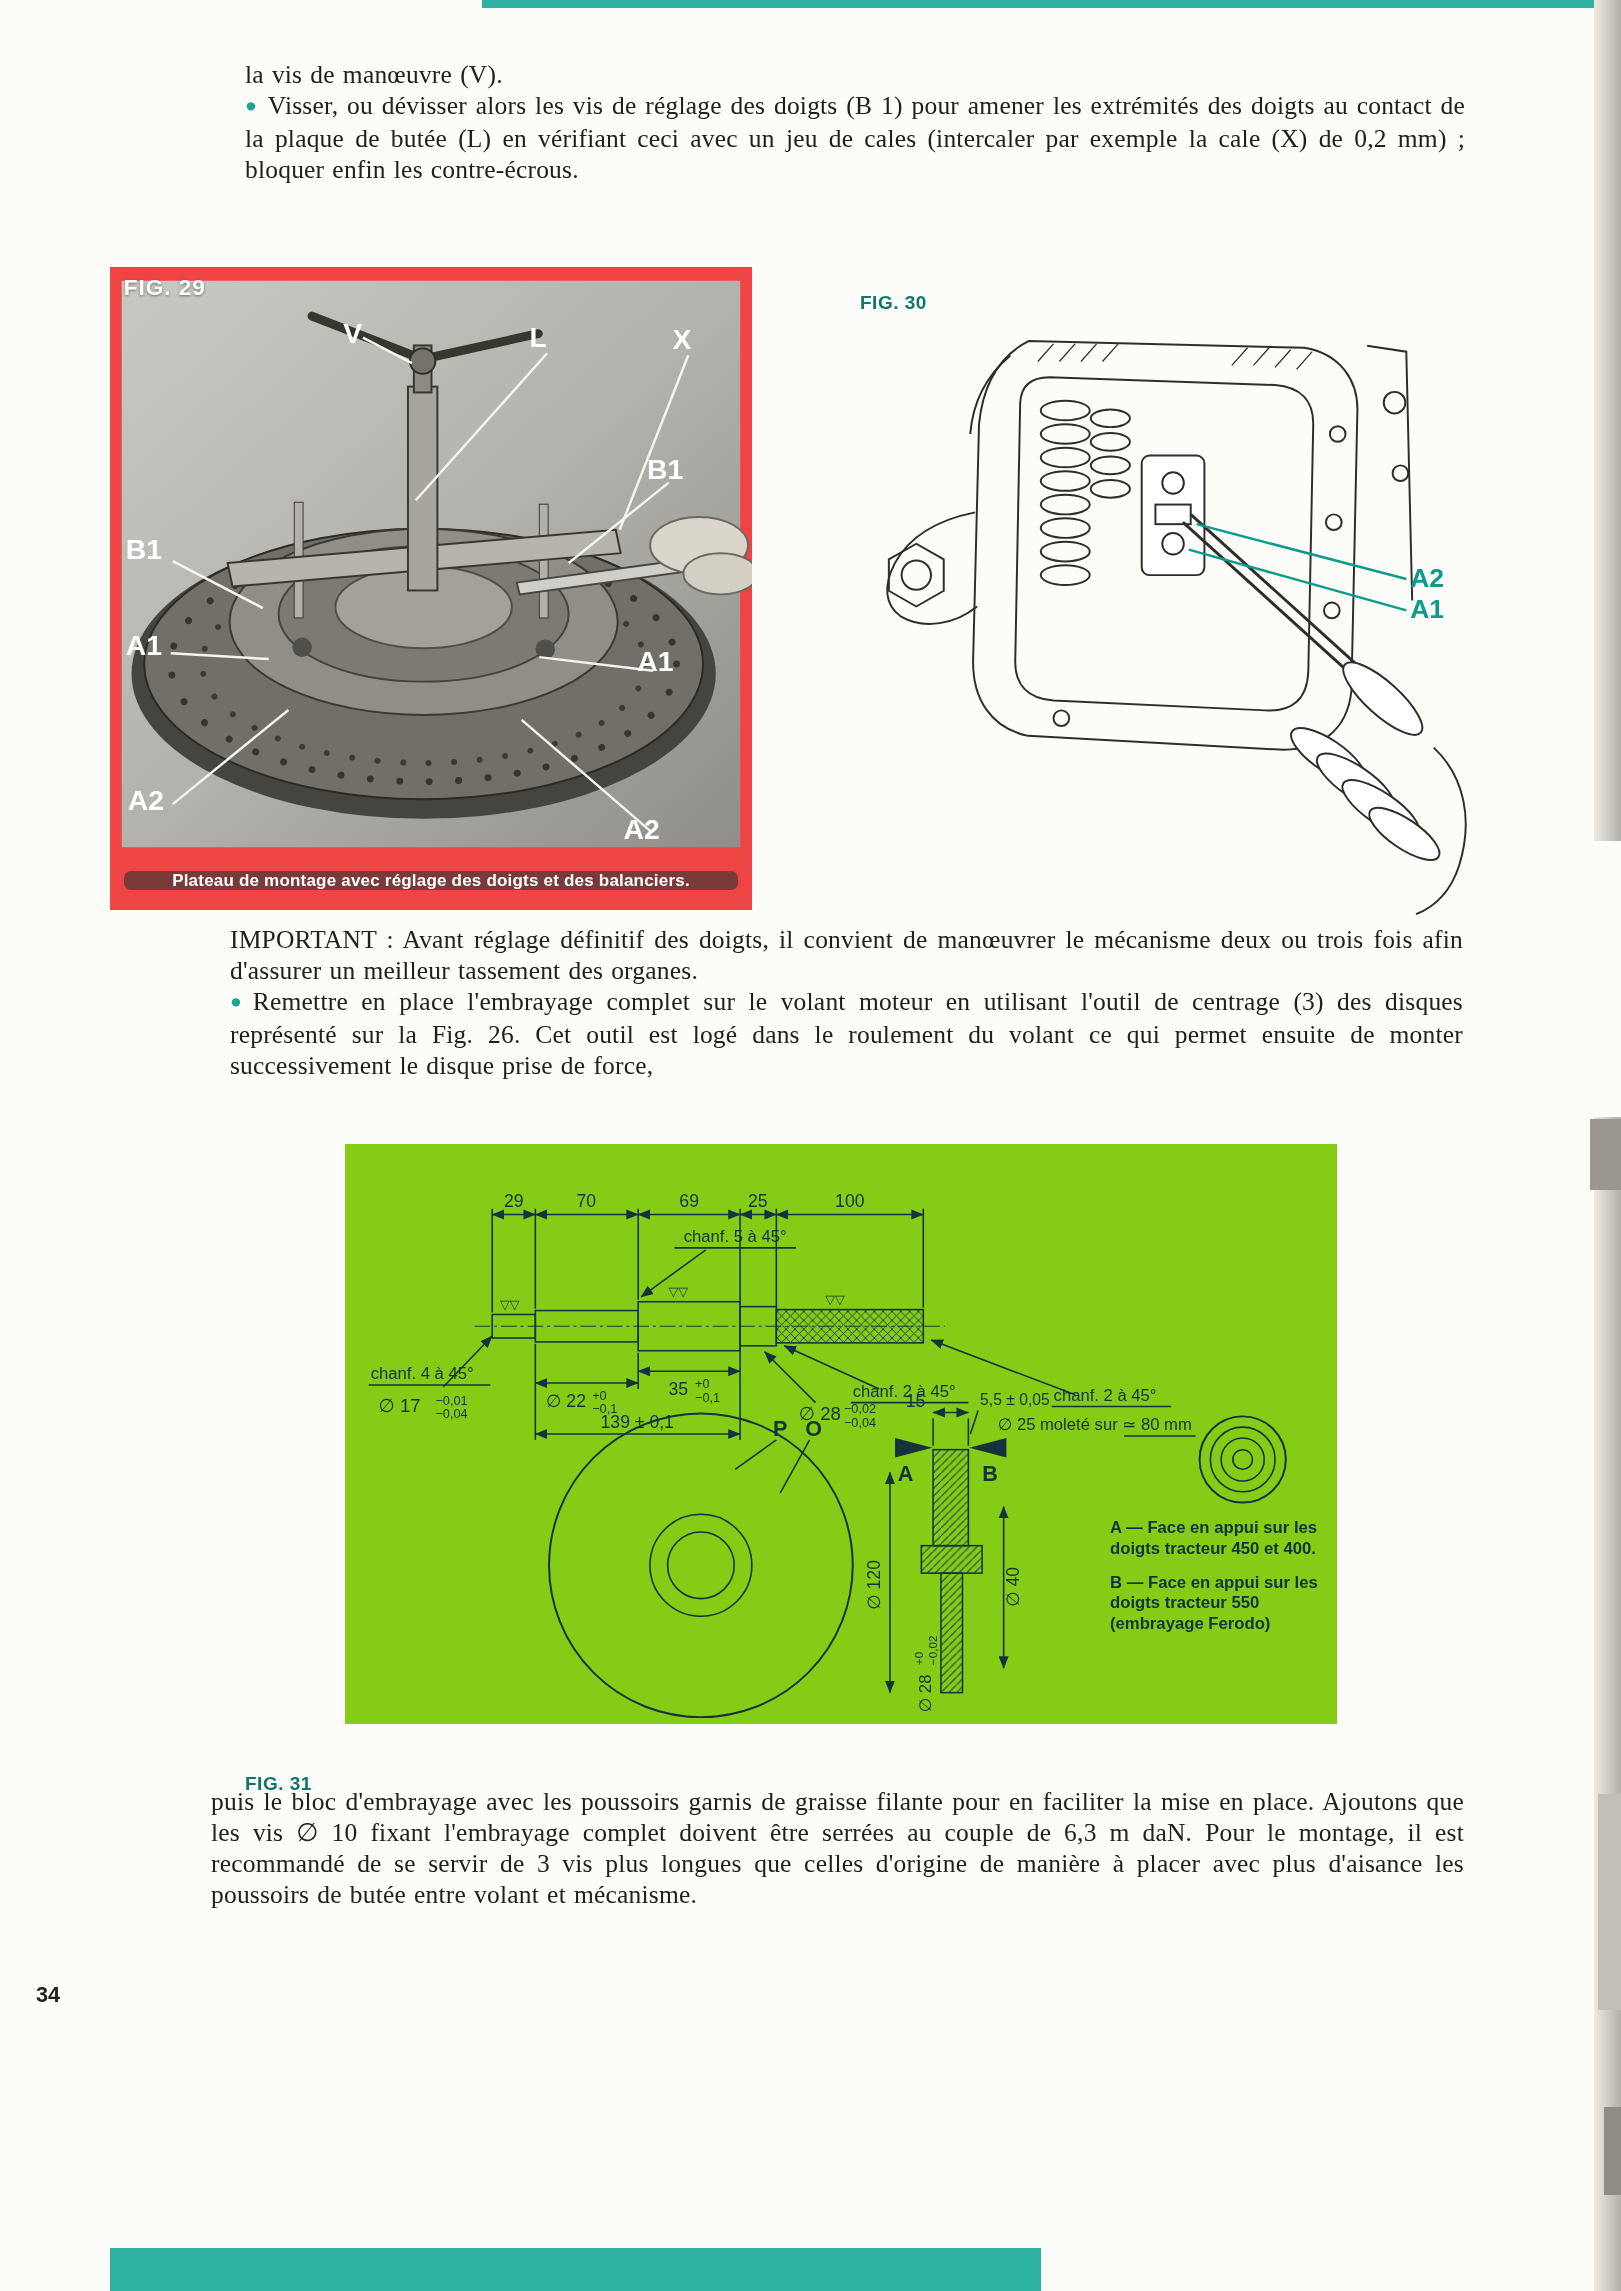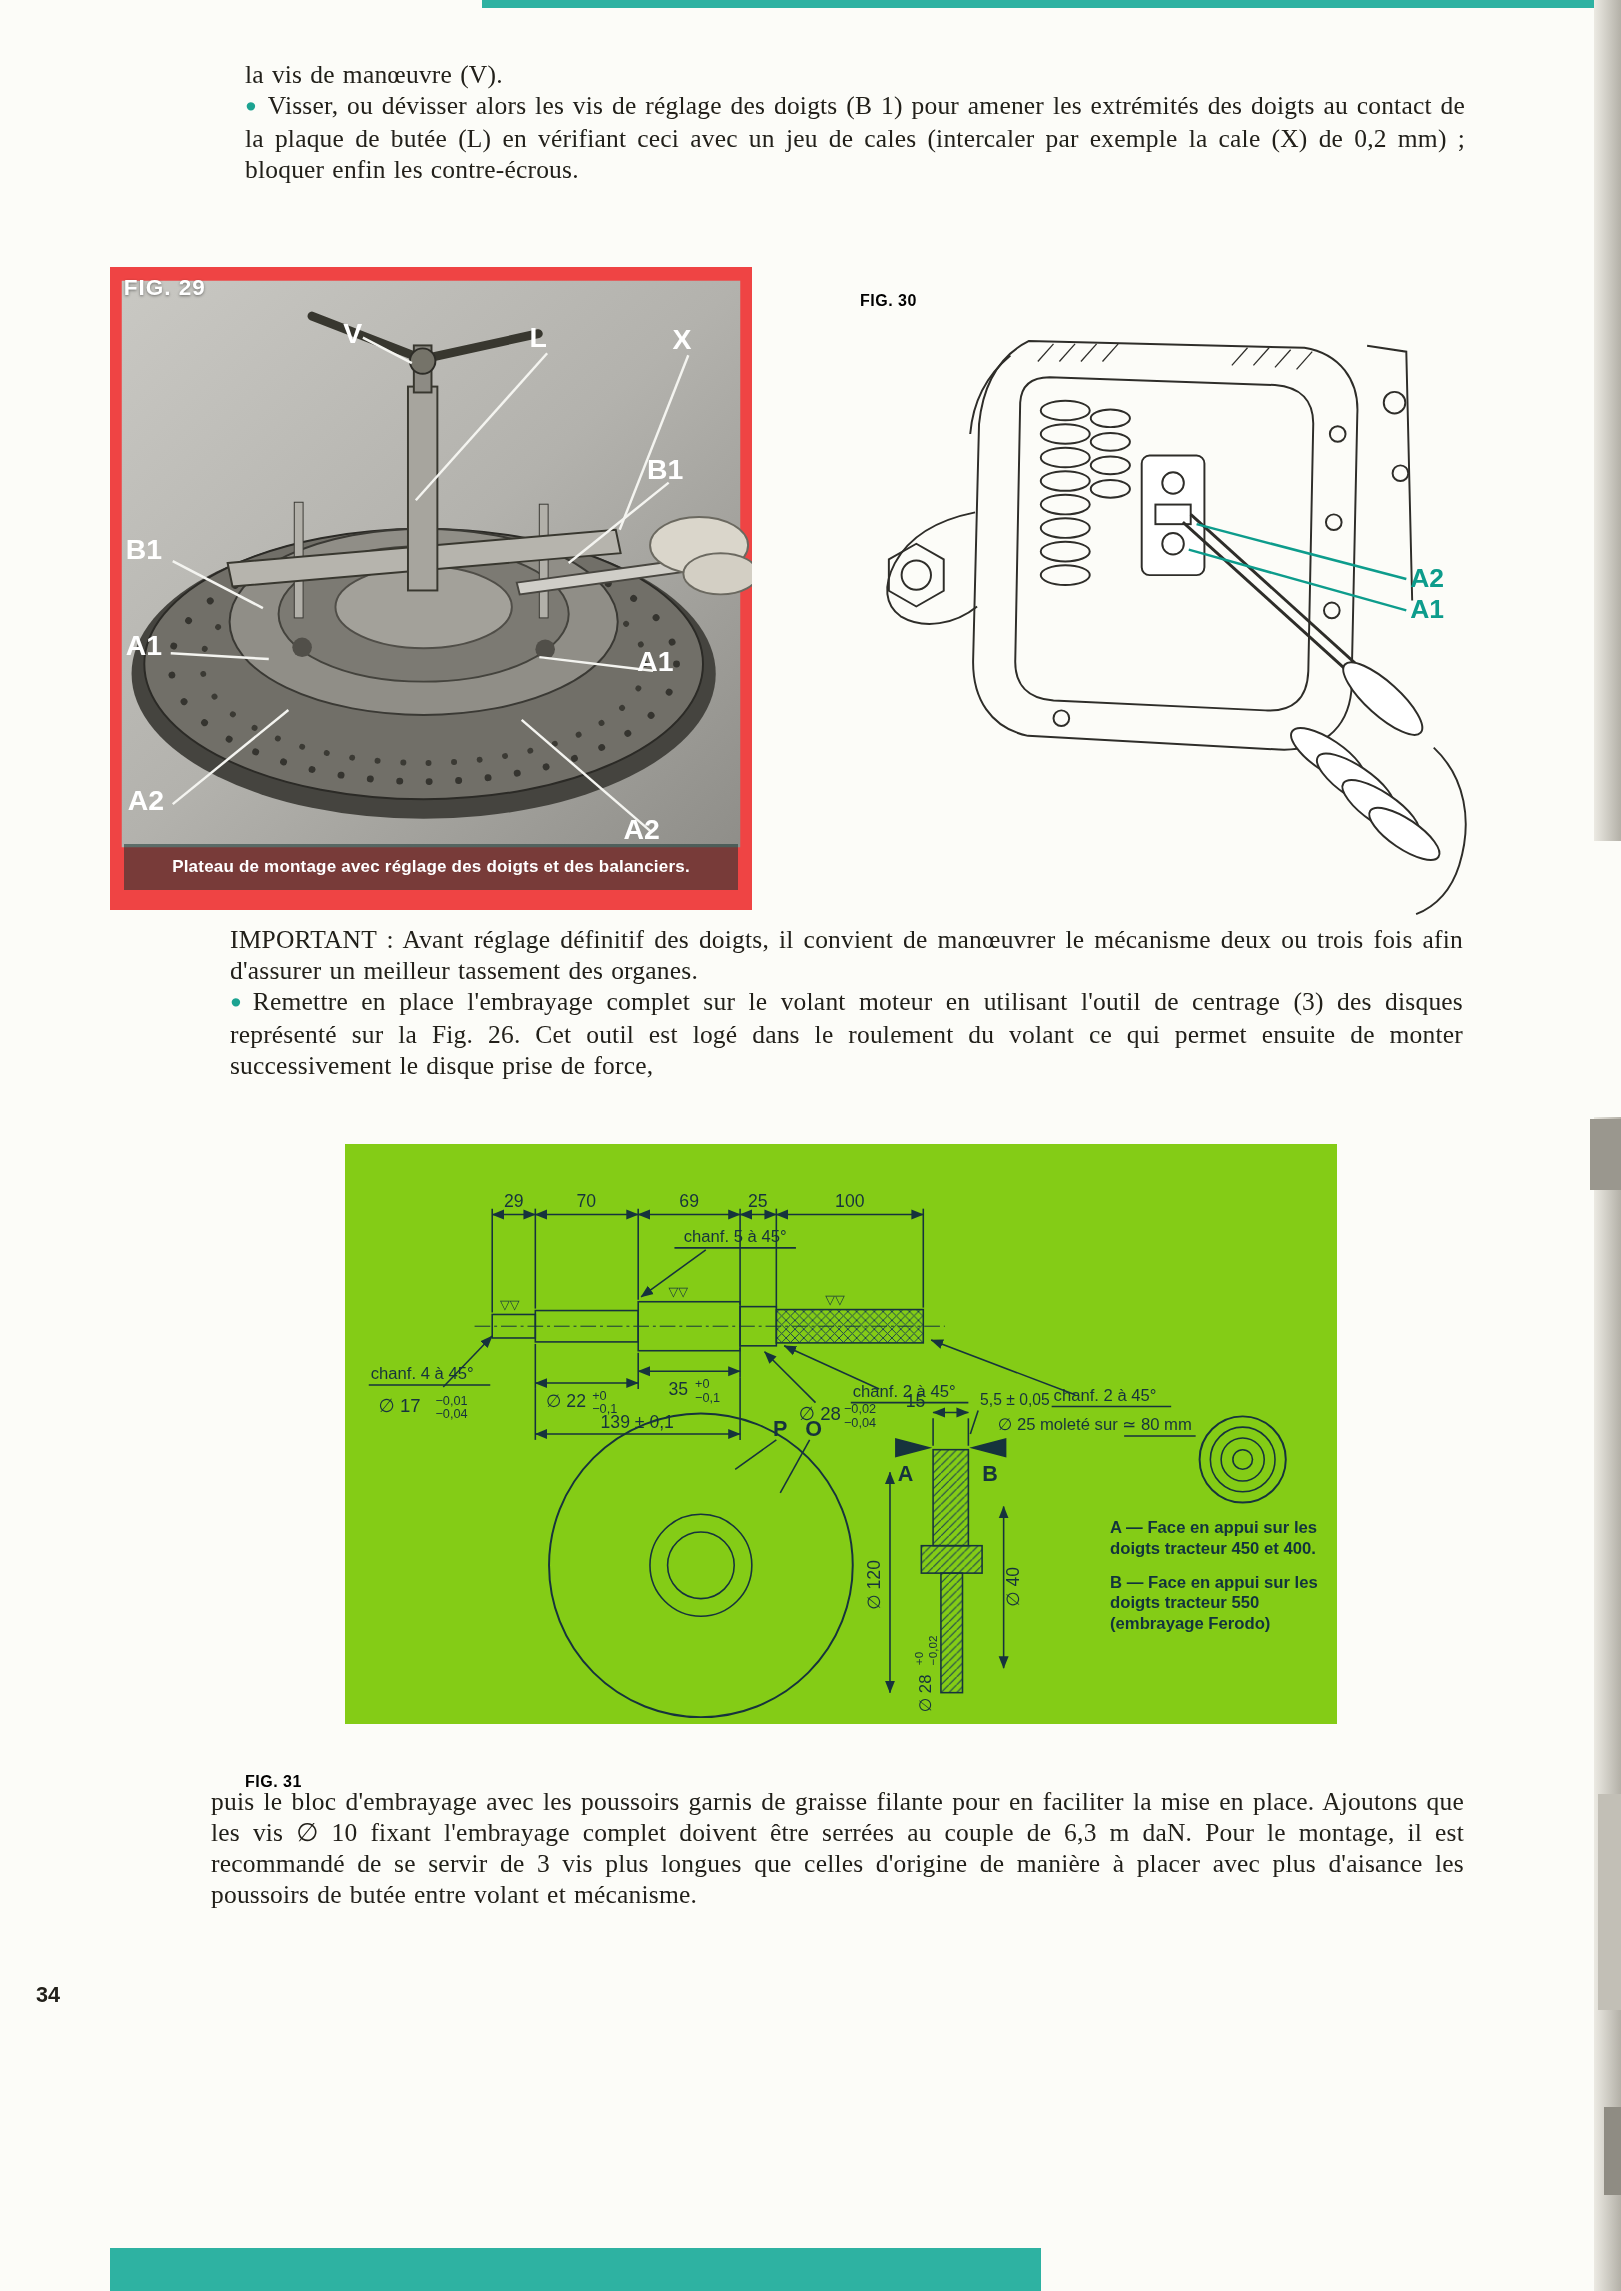--- a/index.html
+++ b/index.html
@@ -5,29 +5,29 @@
   html,body{margin:0;padding:0;background:#e8e8e4;}
   .page{position:relative;width:1621px;height:2292px;background:#fcfcf8;overflow:hidden;
         font-family:"Liberation Serif",serif;color:#22201a;}
   .artifact{position:absolute;}
   .serif-block{position:absolute;font-size:25.5px;line-height:31px;text-align:justify;
                letter-spacing:0.2px;word-spacing:1.5px;}
   .serif-block p{margin:0;}
   .no-justify{text-align:left;}
   .bullet{color:#1ca391;font-size:19.6px;margin-right:10.8px;display:inline-block;transform:translateY(-2px);}
   .figlabel{position:absolute;font-family:"Liberation Sans",sans-serif;font-weight:bold;
-            font-size:16px;color:#000000;letter-spacing:0.5px;}
+            font-size:19px;color:#0f766e;letter-spacing:0.5px;}
   
   .fig29{position:absolute;left:110px;top:267px;width:642px;height:643px;background:#ef4444;}
   .fig29 svg{position:absolute;left:0;top:0;}
   .fig29-label{position:absolute;left:13.7px;top:7.8px;color:#fff;font:bold 22.5px "Liberation Sans",sans-serif;
                letter-spacing:1px;text-shadow:0 1px 2.9px rgba(0,0,0,.45);z-index:3;}
-  .fig29-caption{position:absolute;left:13.7px;right:13.7px;bottom:19.6px;height:46px;z-index:3;
+  .fig29-caption{position:absolute;left:13.7px;right:13.7px;bottom:19.6px;height:19px;z-index:3;
                  background:rgba(22,52,50,.55);color:#fff;display:flex;align-items:center;justify-content:center;
-                 font:bold 17px "Liberation Sans",sans-serif;letter-spacing:0.2px;}
+                 font:bold 17px "Liberation Sans",sans-serif;letter-spacing:0.2px;border-radius:7px;}
   
   .fig30{position:absolute;left:818px;top:287px;width:667px;height:637px;}
   .fig30-label{position:absolute;left:42px;top:4.9px;}
   
   .fig31{position:absolute;left:345px;top:1144px;width:992px;height:580px;background:#84cc16;}
   .fig31-legend{position:absolute;left:753px;top:374px;width:233px;z-index:3;
                 font:bold 16.7px/20.6px "Liberation Sans",sans-serif;color:#11333d;margin-left:12px;}
   .fig31-legend p{margin:0 0 13.7px 0;}
   .pagenum{position:absolute;left:36px;top:1962px;font:bold 21.6px "Liberation Sans",sans-serif;color:#22201a;margin-top:20px;}
   .strip-top{left:482px;top:0;width:1139px;height:7.8px;background:#2eb2a2;}

